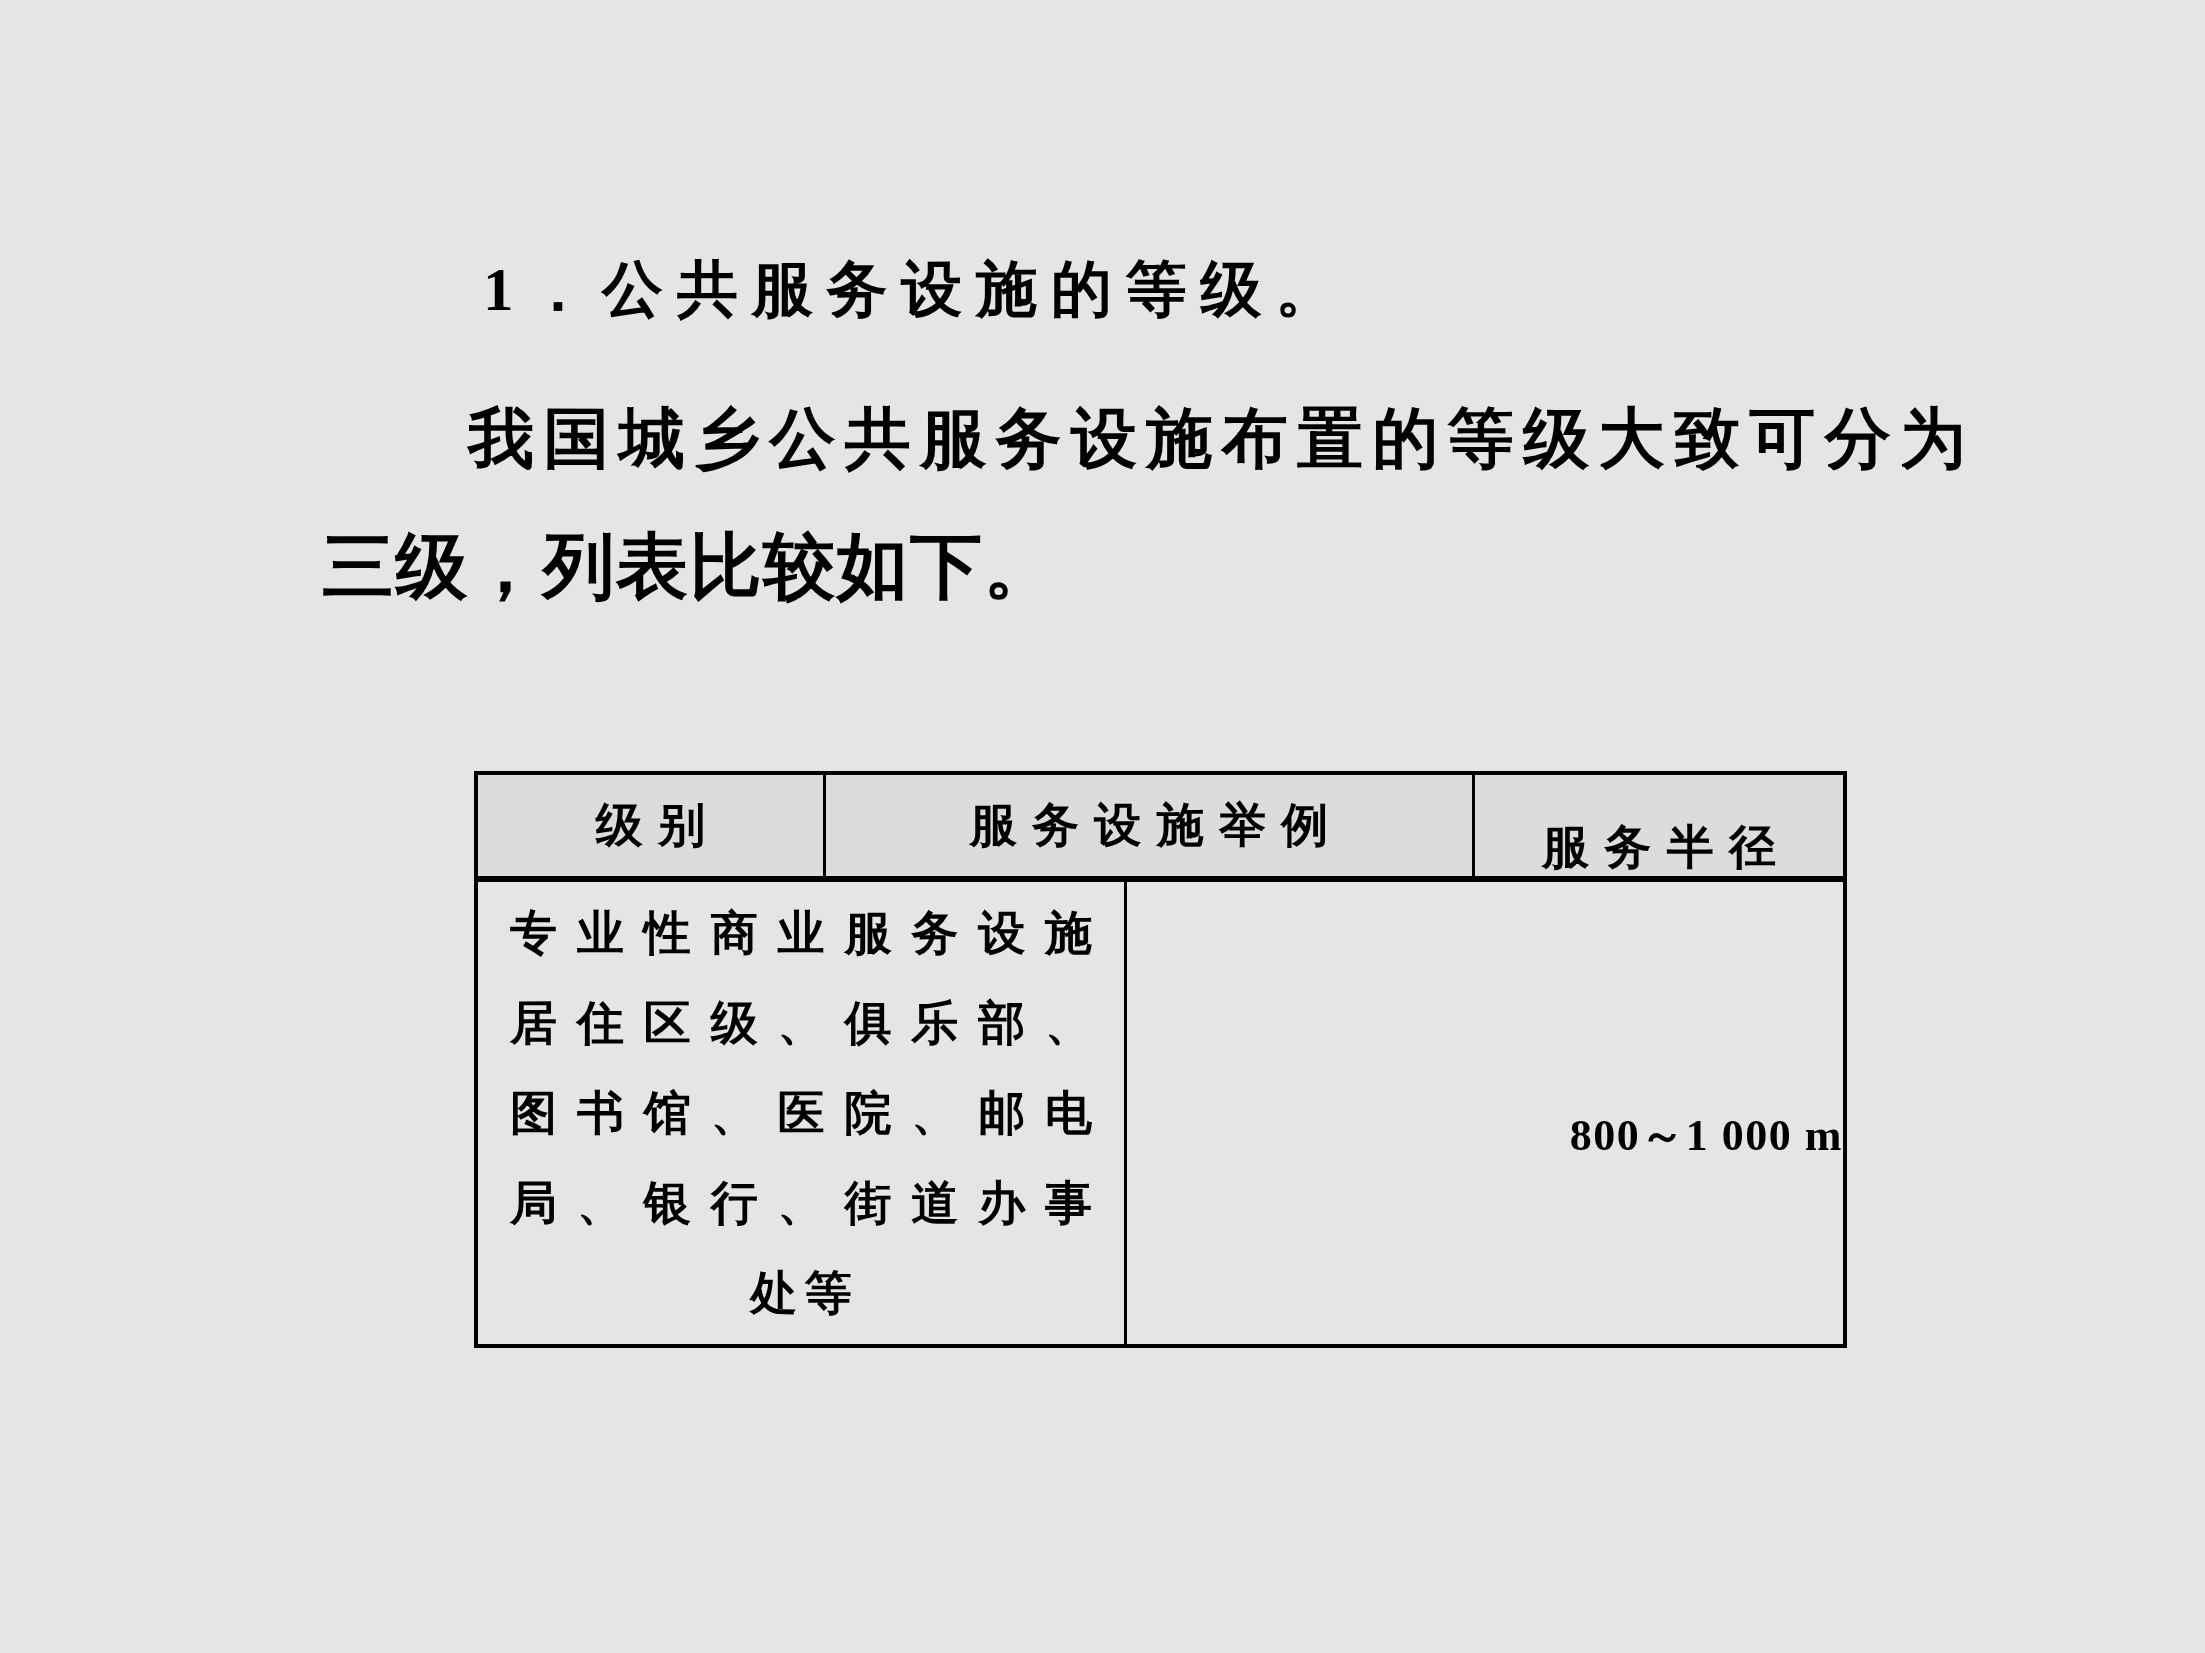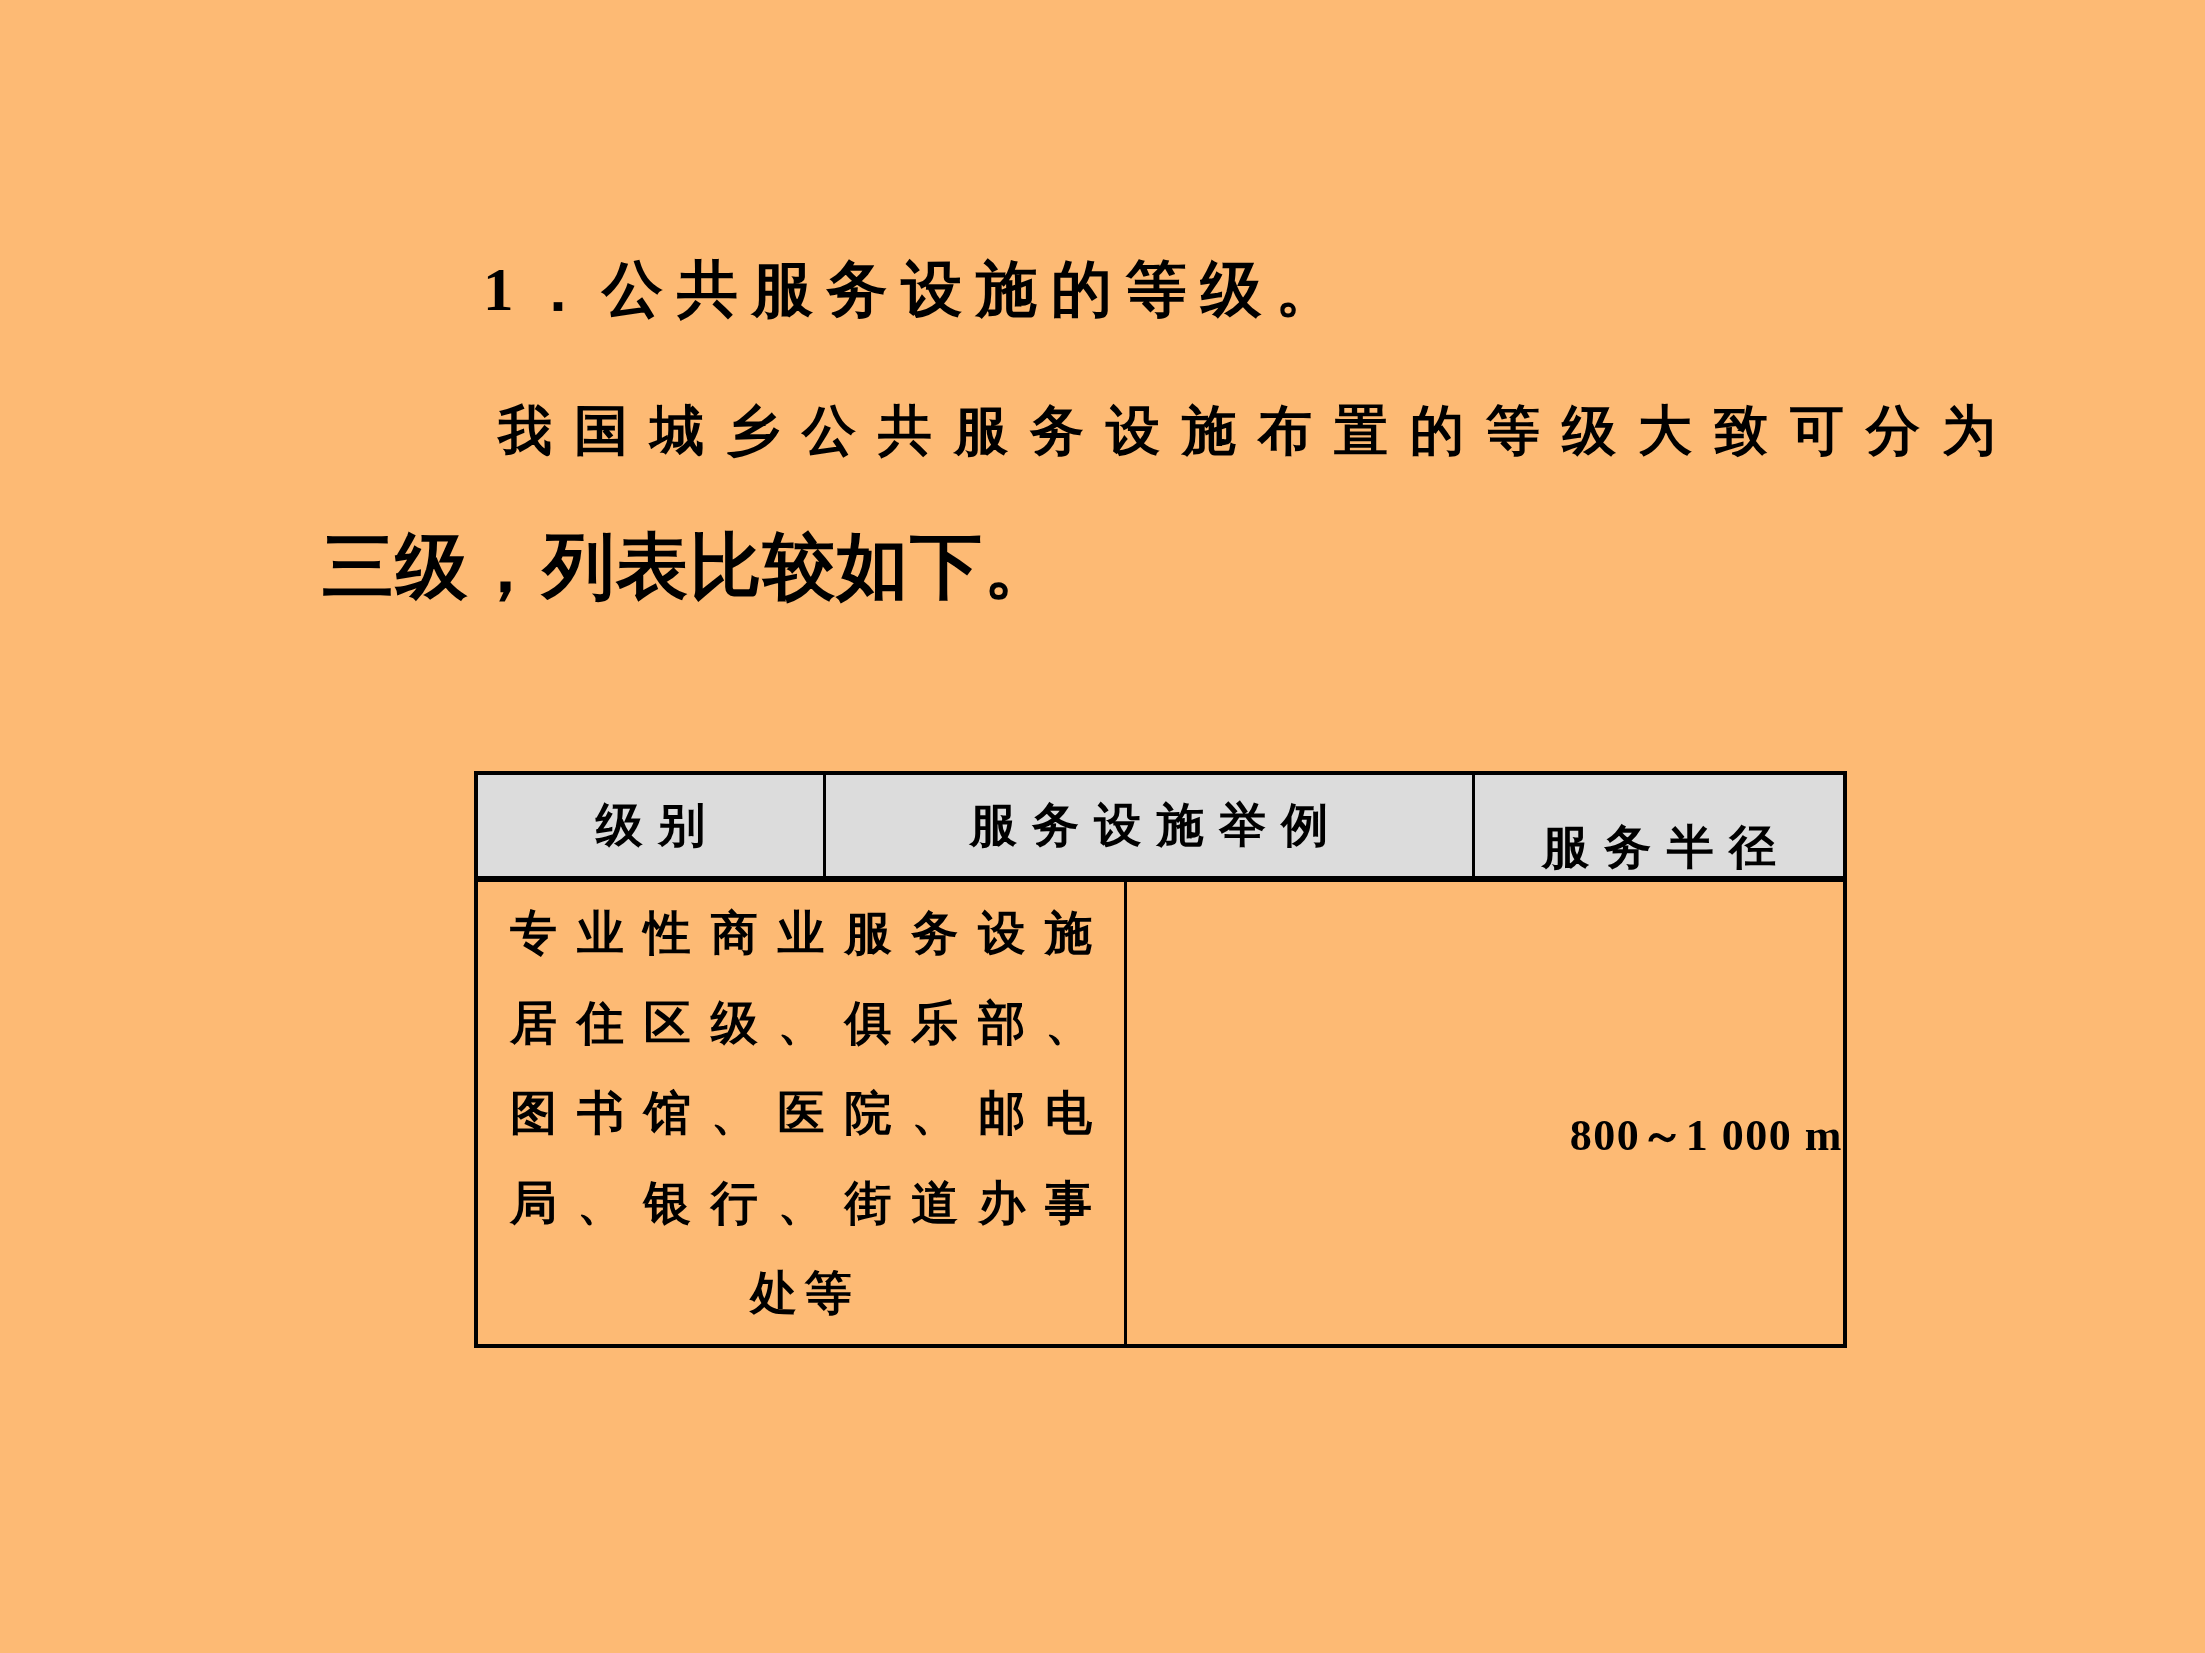--- a/index.html
+++ b/index.html
@@ -1,21 +1,21 @@
 <!DOCTYPE html>
 <html style="font-size:12.3px"><head>
 <meta charset="utf-8">
 <style>
   * { margin: 0; padding: 0; box-sizing: border-box; }
   html, body { background: #ffffff; }
   .page {
     position: relative;
     width: 2205px;
     height: 1654px;
-    background: #fdba74;
+    background: #e5e5e5;
     color: #000000;
     font-family: "Liberation Serif", "DejaVu Serif", serif;
     font-weight: bold;
     overflow: hidden;
     padding-left: 18px;
   }
 
   
   .heading {
     position: absolute;
@@ -23,24 +23,24 @@
     right: 222px;
     top: 253px;
     font-size: 61px;
     line-height: 1.2;
     letter-spacing: 13.8px;
     text-indent: 161px;
     white-space: nowrap;
   }
   .para-line1 {
     position: absolute;
-    left: 334px;
+    left: 304px;
     top: 398px;
     width: 1662px;
-    font-size: 54px;
+    font-size: 66px;
     line-height: 1.25;
     text-indent: 164px;
     text-align: justify;
     text-align-last: justify;
   }
   .para-line2 {
     position: absolute;
     left: 322px;
     top: 522px;
     width: 1662px;

